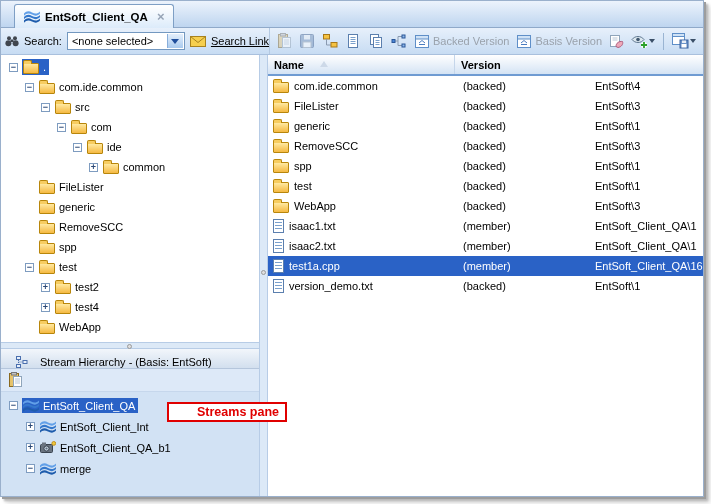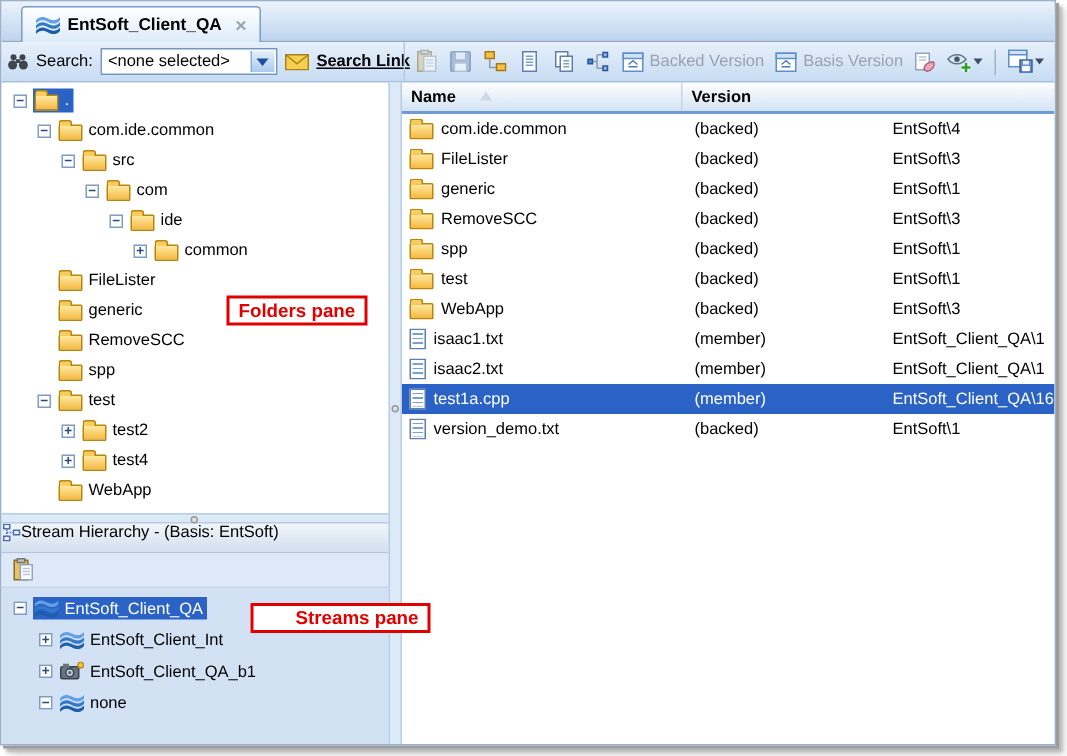--- a/index.html
+++ b/index.html
@@ -22,41 +22,41 @@
   .searchrow { height:27px; flex:0 0 27px; background:linear-gradient(180deg,#e7f0fb,#c7dcf3);
                border-bottom:1px solid #a9c0dd; position:relative; display:flex; align-items:center; }
   .search-left { display:flex; align-items:center; gap:5px; padding-left:4px; }
   .combo { position:relative; width:118px; height:18px; background:#fff; border:1px solid #7398c0;
            display:flex; align-items:center; padding-left:4px; }
   .combo-btn { position:absolute; right:1px; top:1px; bottom:1px; width:16px;
                background:linear-gradient(180deg,#e4effc,#a9caee); border-left:1px solid #88aedb;
                display:flex; align-items:center; justify-content:center; }
   .tri-down { width:0; height:0; border-left:4px solid transparent; border-right:4px solid transparent;
               border-top:5px solid #1f4e9c; }
-  .slink { text-decoration:underline; color:#000;font-weight:bold; }
+  .slink { text-decoration:underline; color:#000; }
   .toolbar { position:absolute; left:268px; top:0; right:0; height:26px;
              border-left:1px solid #b4c9e2; display:flex; align-items:center; gap:6px; padding-left:5px; }
   .tbi { width:17px; height:17px; display:inline-flex; align-items:center; justify-content:center; flex:0 0 auto; }
   .tbi.dis { opacity:.5; filter:grayscale(25%); }
   .tbtn { display:inline-flex; align-items:center; gap:3px; flex:0 0 auto; }
   .tblabel { color:#9aa2ac; white-space:nowrap; }
   .dd { width:0; height:0; border-left:3.5px solid transparent; border-right:3.5px solid transparent;
         border-top:4px solid #3a4f68; margin-left:-2px; }
   .tsep { width:1px; height:17px; background:#9ab4d2; margin:0 2px; flex:0 0 1px; }
   
   .main { flex:1; display:flex; min-height:0; }
   .left-col { width:258px; flex:0 0 258px; display:flex; flex-direction:column; min-height:0; }
   .folders-pane { height:287px; flex:0 0 287px; background:#fff; overflow:hidden; padding-top:2px; }
   .hsplit { height:7px; flex:0 0 7px; background:#dce9f7; border-top:1px solid #b7cce6;
             border-bottom:1px solid #b7cce6; position:relative; }
   .hsplit .grip { left:126px; top:1px; }
   .grip { position:absolute; width:5px; height:5px; border-radius:50%;
           background:#dfdfdf; border:1px solid #9a9a9a; }
   .stream-header { height:20px; flex:0 0 20px; background:linear-gradient(180deg,#f2f6fb,#d2dfee);
-                   border-bottom:1px solid #b5c6dc; display:flex; align-items:flex-start; gap:0; padding-left:1px; }
+                   border-bottom:1px solid #b5c6dc; display:flex; align-items:flex-end; gap:12px; padding-left:15px; }
   .stream-toolbar { height:23px; flex:0 0 23px; background:#dde9f8; border-bottom:1px solid #c6d7ec;
                     display:flex; align-items:center; padding-left:5px; }
   .streams-pane { flex:1; background:#d2e2f4; overflow:hidden; padding-top:3px; }
   .vsplit { width:9px; flex:0 0 9px; background:#dce9f7; border-left:1px solid #b7cce6;
             border-right:1px solid #b7cce6; position:relative; }
   .vsplit .grip { left:1px; top:215px; }
   
   .trow { height:20px; display:flex; align-items:center; gap:4px; white-space:nowrap; }
   .streams-pane .trow { height:21px; }
   .ebox { width:9px; height:9px; flex:0 0 9px; background:#fff; border:1px solid #7e9cc0;
@@ -424,21 +424,21 @@
           <div class="trow" style="padding-left: 25px;">
             <span class="ebox">−</span>
             <span class="nwrap">
               <span>
                 <svg width="16" height="13" viewBox="0 0 16 13">
                   <path d="M0 3.5 C2.5 0.8 5 0.8 8 2.4 C11 4 13.5 4 16 1.4 L16 3.6 C13.5 6.2 11 6.2 8 4.6 C5 3 2.5 3 0 5.7 Z" fill="#62a0e8"></path>
                   <path d="M0 7 C2.5 4.3 5 4.3 8 5.9 C11 7.5 13.5 7.5 16 4.9 L16 7.1 C13.5 9.7 11 9.7 8 8.1 C5 6.5 2.5 6.5 0 9.2 Z" fill="#3478cc"></path>
                   <path d="M0 10.5 C2.5 7.8 5 7.8 8 9.4 C11 11 13.5 11 16 8.4 L16 10.6 C13.5 13.2 11 13.2 8 11.6 C5 10 2.5 10 0 12.7 Z" fill="#1e5cac"></path>
                 </svg>
               </span>
-              <span class="tlabel">none</span>
+              <span class="tlabel">merge</span>
             </span>
           </div>
           <div class="trow" style="padding-left: 42px; margin-top: 40px;">
             <span class="ebox-sp"></span>
             <span class="nwrap">
               <span>
                 <svg width="16" height="13" viewBox="0 0 16 13">
                   <rect x="0.5" y="3" width="12" height="9" fill="#f5c242" stroke="#a87818"></rect>
                   <rect x="0.5" y="1.2" width="6" height="3" fill="#f5c242" stroke="#a87818"></rect>
                   <circle cx="10.5" cy="6" r="2.1" fill="#4a78c8" stroke="#24447e"></circle>
@@ -547,15 +547,14 @@
               <span class="ic-file"></span>
               <span>version_demo.txt</span>
             </span>
             <span class="dc dc-status">(backed)</span>
             <span class="dc dc-version">EntSoft\1</span>
           </div>
         </div>
     </div>
   </div>
 
-  <div class="ann ann-folders">Folders pane</div>
   <div class="ann ann-streams">Streams pane</div>
 </div>
 
 </body></html>

